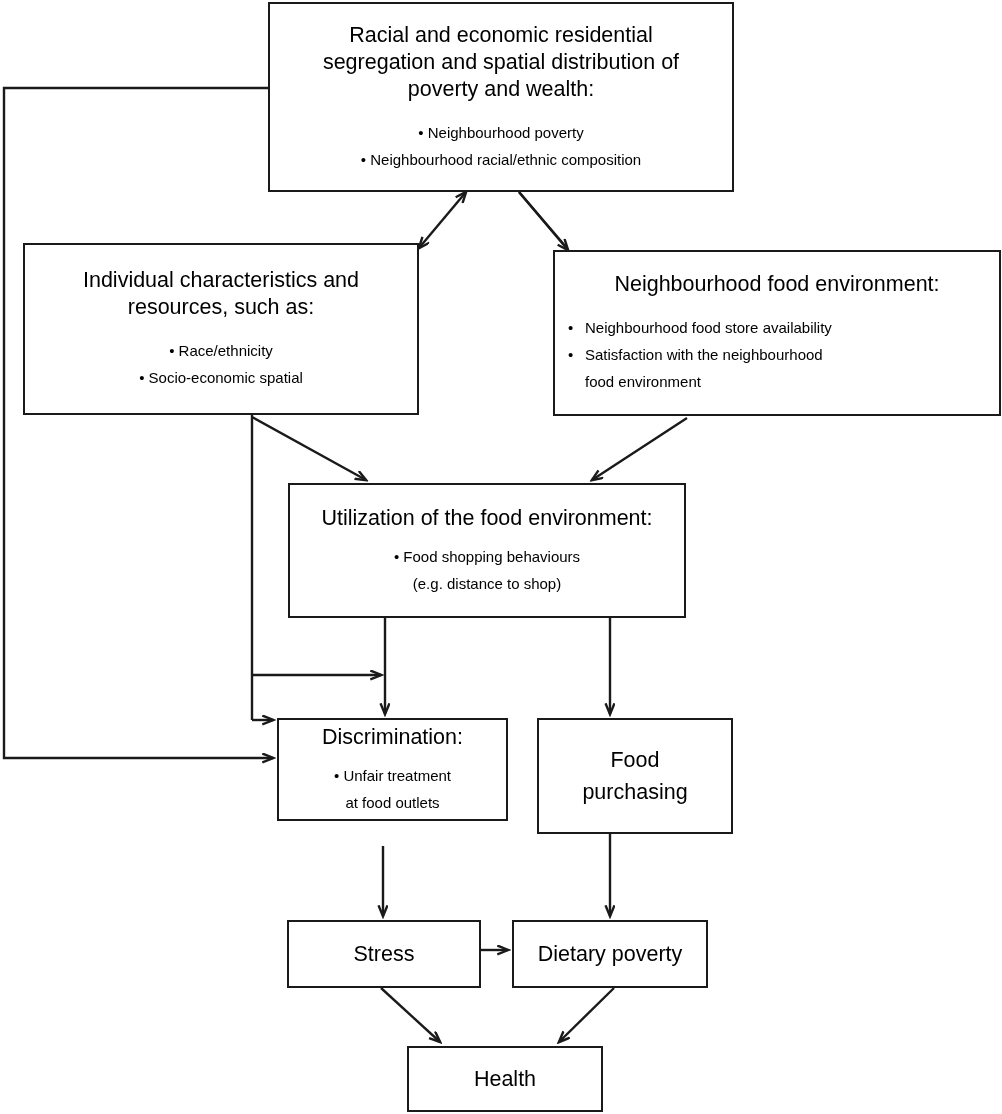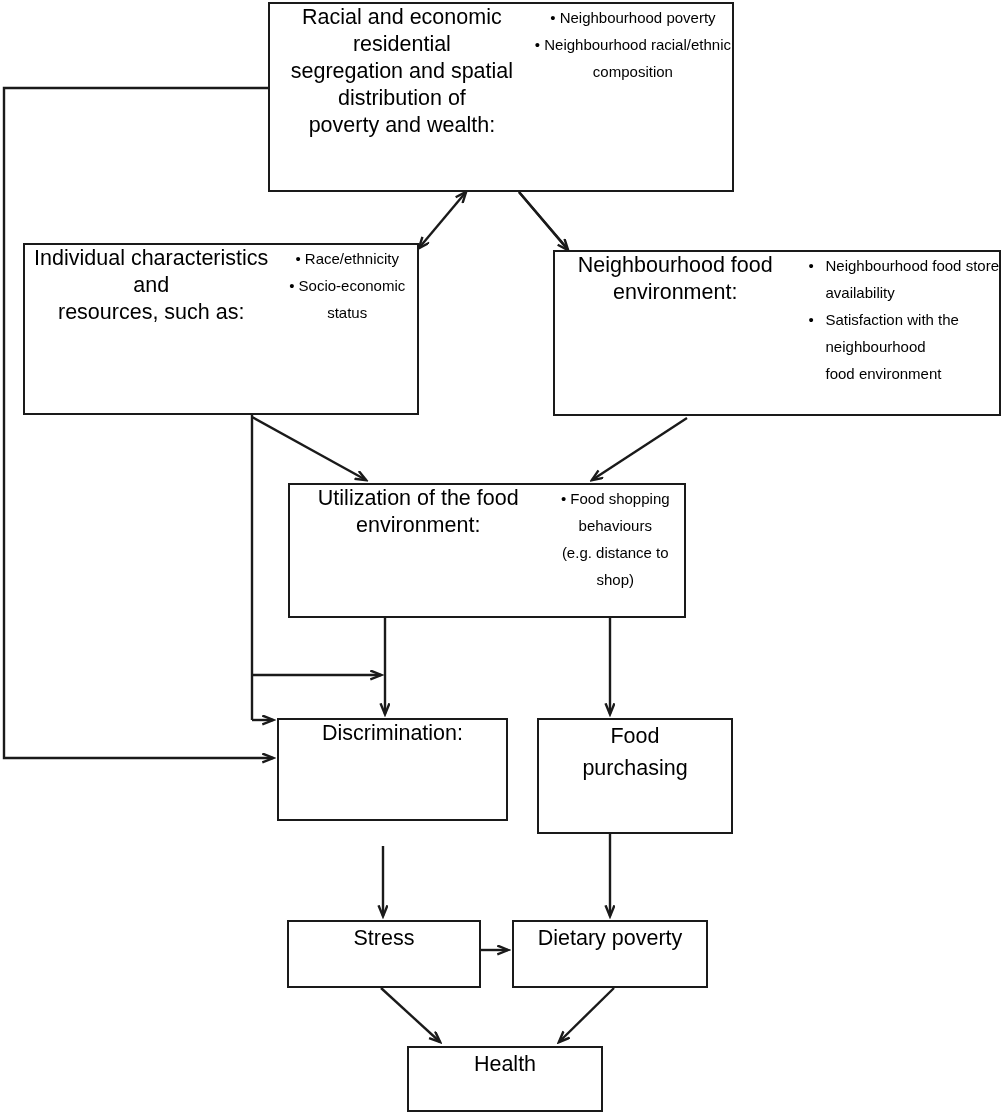--- a/index.html
+++ b/index.html
@@ -26,21 +26,21 @@
     width: 1002px;
     height: 1114px;
     pointer-events: none;
   }
   .node {
     position: absolute;
     box-sizing: border-box;
     border: 2px solid #1a1a1a;
     background: #ffffff;
     display: flex;
-    flex-direction: row;
+    flex-direction: column;
     justify-content: center;
     z-index: 2;
   }
   .node-title {
     text-align: center;
     font-size: 21.5px;
     line-height: 27px;
     white-space: pre-line;
     padding: 0 6px;
   }
@@ -154,21 +154,21 @@
       <li>Neighbourhood racial/ethnic composition</li>
     </ul>
   </div>
 
   <div class="node" id="node-individual">
     <div class="node-title">Individual characteristics and
 resources, such as:</div>
     <div class="gap-sm"></div>
     <ul class="node-bullets centered">
       <li>Race/ethnicity</li>
-      <li>Socio-economic status</li>
+      <li>Socio-economic spatial</li>
     </ul>
   </div>
 
   <div class="node" id="node-foodenv">
     <div class="node-title">Neighbourhood food environment:</div>
     <div class="gap-sm"></div>
     <ul class="node-bullets hung">
       <li>Neighbourhood food store availability</li>
       <li>Satisfaction with the neighbourhood
 food environment</li>
@@ -180,20 +180,24 @@
     <div class="gap-xs"></div>
     <ul class="node-bullets centered">
       <li>Food shopping behaviours
 (e.g. distance to shop)</li>
     </ul>
   </div>
 
   <div class="node" id="node-discrimination">
     <div class="node-title">Discrimination:</div>
     <div class="gap-xs"></div>
+    <ul class="node-bullets centered">
+      <li>Unfair treatment
+at food outlets</li>
+    </ul>
   </div>
 
   <div class="node" id="node-foodpurchasing">
     <div class="plain-label">Food
 purchasing</div>
   </div>
 
   <div class="node" id="node-stress">
     <div class="plain-label">Stress</div>
   </div>

